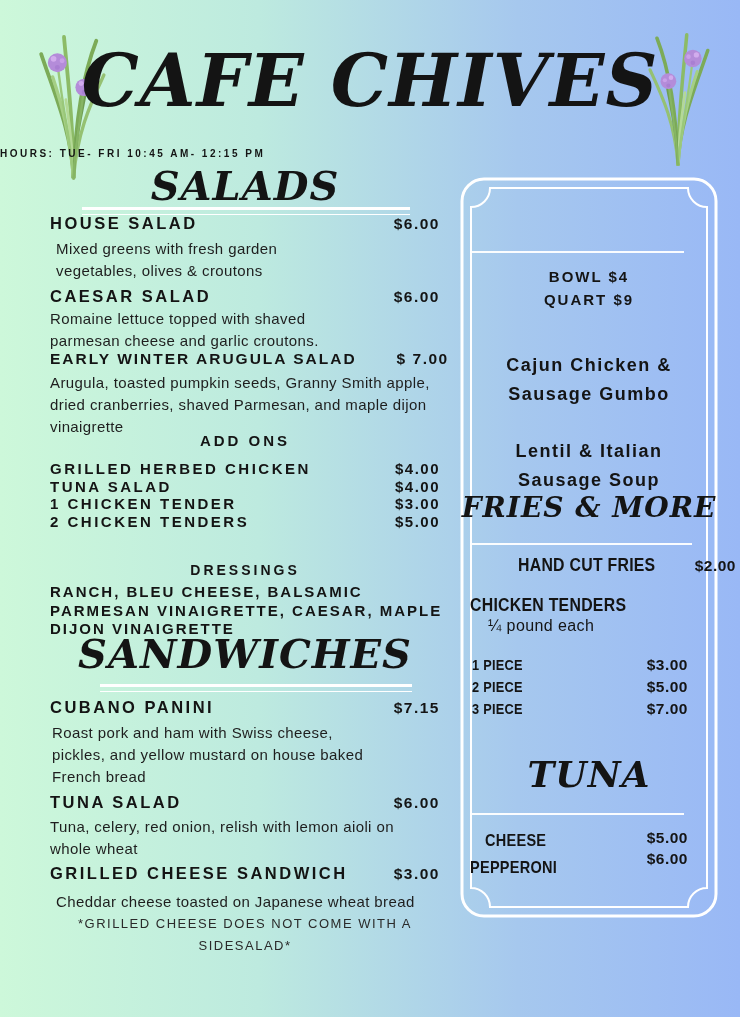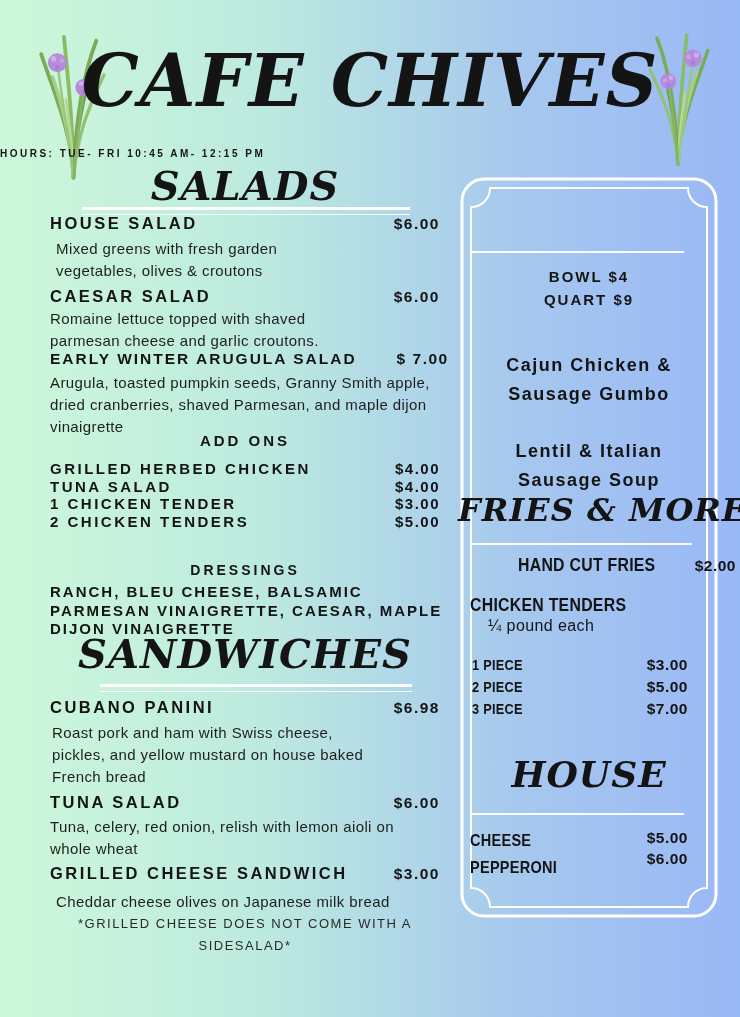--- a/index.html
+++ b/index.html
@@ -148,54 +148,54 @@
   </div>
 
   <div class="abs col-l mini-heading" style="top:562px;font-size:14px;">DRESSINGS</div>
   <div class="abs col-l dressings-text" style="top:583px;width:400px;">RANCH, BLEU CHEESE, BALSAMIC PARMESAN VINAIGRETTE, CAESAR, MAPLE DIJON VINAIGRETTE</div>
 
   <div class="abs col-l script section-heading" style="top:630px;">SANDWICHES</div>
   <div class="abs rule-double" style="top:684px;left:100px;width:312px;"></div>
 
   <div class="abs col-l menu-row" style="top:698px;">
     <span class="item-name">CUBANO PANINI</span>
-    <span class="item-price">$6.98</span>
+    <span class="item-price">$7.15</span>
   </div>
   <div class="abs desc" style="top:722px;left:52px;width:315px;">Roast pork and ham with Swiss cheese, pickles, and yellow mustard on house baked French bread</div>
 
   <div class="abs col-l menu-row" style="top:793px;">
     <span class="item-name">TUNA SALAD</span>
     <span class="item-price">$6.00</span>
   </div>
   <div class="abs desc" style="top:816px;left:50px;width:380px;">Tuna, celery, red onion, relish with lemon aioli on whole wheat</div>
 
   <div class="abs col-l menu-row" style="top:864px;">
     <span class="item-name">GRILLED CHEESE SANDWICH</span>
     <span class="item-price">$3.00</span>
   </div>
-  <div class="abs desc" style="top:891px;left:56px;width:380px;">Cheddar cheese olives on Japanese milk bread</div>
+  <div class="abs desc" style="top:891px;left:56px;width:380px;">Cheddar cheese toasted on Japanese wheat bread</div>
   <div class="abs note" style="top:913px;left:70px;width:350px;">*GRILLED CHEESE DOES NOT COME WITH A SIDESALAD*</div>
 
   <div class="abs frame">
     <svg class="frame-svg" width="262" height="745" viewBox="0 0 262 745">
       <rect x="4" y="4" width="254" height="737" rx="22" fill="none" stroke="#ffffff" stroke-width="3"></rect>
       <path d="M 32 13 H 230 A 19 19 0 0 0 249 32 V 713 A 19 19 0 0 0 230 732 H 32 A 19 19 0 0 0 13 713 V 32 A 19 19 0 0 0 32 13 Z" fill="none" stroke="#ffffff" stroke-width="2"></path>
     </svg>
 
     <div class="abs rule-single" style="top:76px;left:14px;width:212px;"></div>
 
     <div class="abs fr" style="top:90px;">
       <div class="soup-size">BOWL $4</div>
       <div class="soup-size">QUART $9</div>
     </div>
 
     <div class="abs variety" style="top:176px;">Cajun Chicken &amp; Sausage Gumbo</div>
     <div class="abs variety" style="top:262px;">Lentil &amp; Italian Sausage Soup</div>
 
-    <div class="abs fr script section-heading" style="top:316px;font-size:32px;">FRIES &amp; MORE</div>
+    <div class="abs fr script section-heading" style="top:316px;font-size:28px;">FRIES &amp; MORE</div>
     <div class="abs rule-single" style="top:368px;left:12px;width:222px;height:1.5px;"></div>
 
     <div class="abs panel-row" style="top:380px;left:12px;width:218px;margin-left:48px;">
       <span class="cond" style="font-size:18px;">HAND CUT FRIES</span>
       <span class="panel-price">$2.00</span>
     </div>
 
     <div class="abs" style="top:420px;left:12px;">
       <span class="cond" style="font-size:18px;">CHICKEN TENDERS</span>
     </div>
@@ -209,24 +209,24 @@
       <div class="panel-row">
         <span class="cond">2 PIECE</span>
         <span class="panel-price">$5.00</span>
       </div>
       <div class="panel-row">
         <span class="cond">3 PIECE</span>
         <span class="panel-price">$7.00</span>
       </div>
     </div>
 
-    <div class="abs fr script section-heading" style="top:578px;font-size:36px;">HOUSE</div>
+    <div class="abs fr script section-heading" style="top:578px;font-size:36px;">TUNA</div>
     <div class="abs rule-single" style="top:638px;left:14px;width:212px;height:1.5px;"></div>
 
-    <div class="abs panel-row" style="top:652px;left:12px;width:218px;align-items:flex-start;">
+    <div class="abs panel-row" style="top:652px;left:12px;width:218px;align-items:flex-start;text-align:center;">
       <div class="pz-names">
         <div><span class="cond" style="font-size:16.5px;">CHEESE</span></div>
         <div><span class="cond" style="font-size:16.5px;">PEPPERONI</span></div>
       </div>
       <div class="pz-prices">
         <div class="panel-price">$5.00</div>
         <div class="panel-price">$6.00</div>
       </div>
     </div>
   </div>

